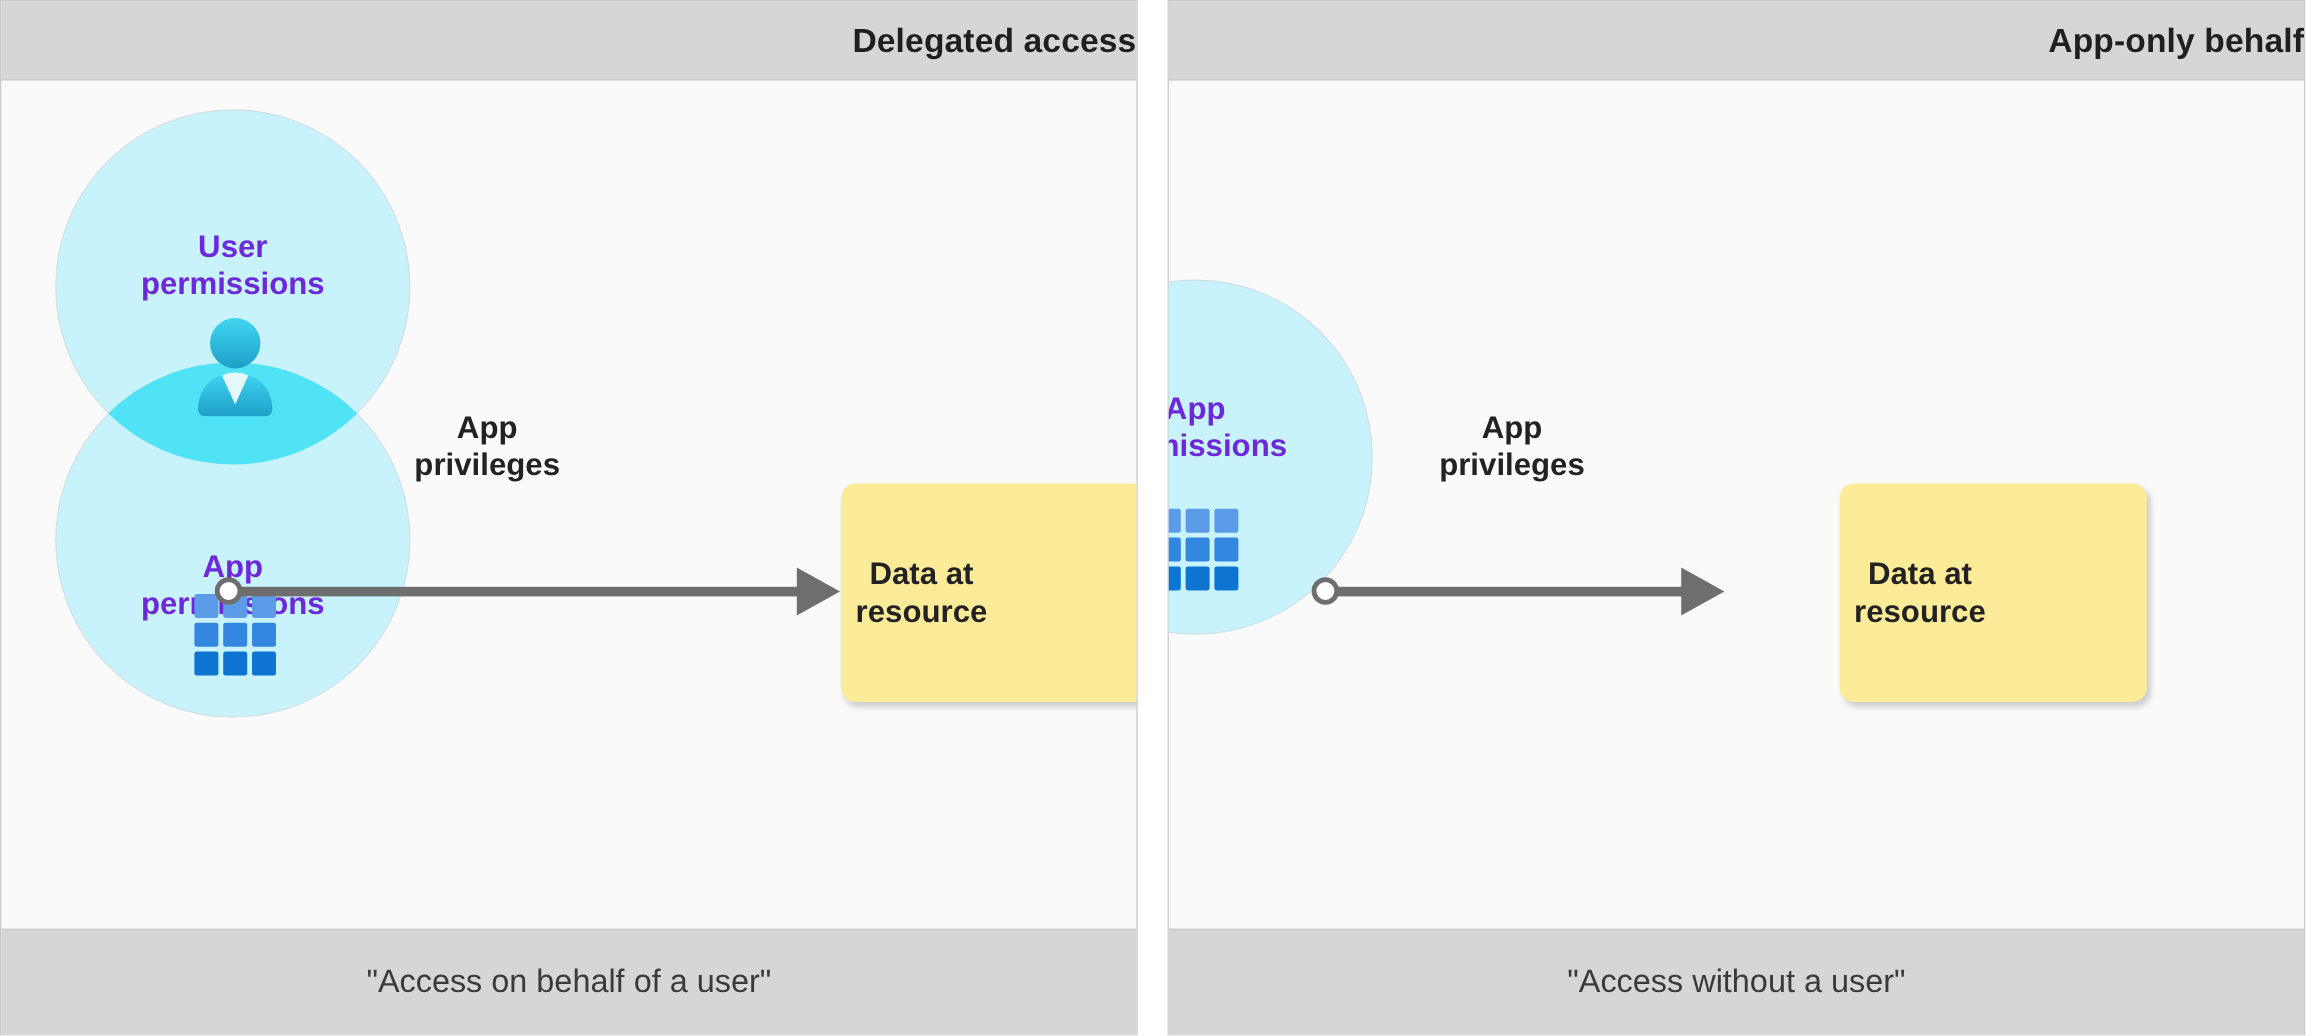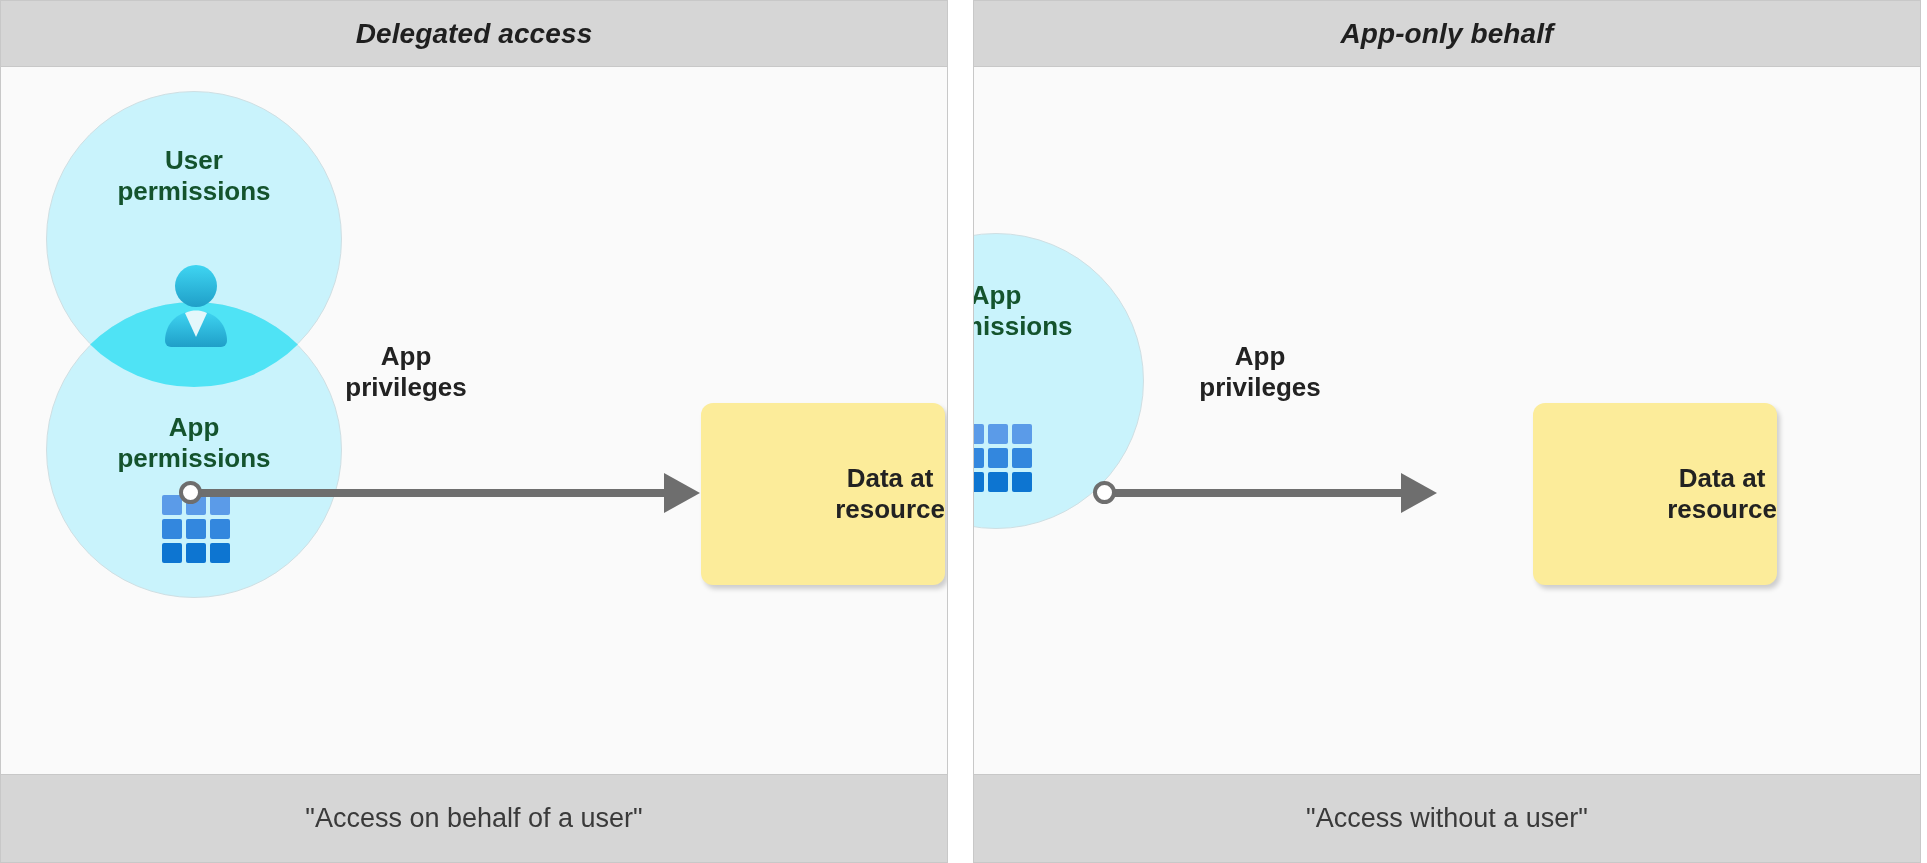--- a/index.html
+++ b/index.html
@@ -37,23 +37,22 @@
   .gutter      { width: 25px;  height: 863px; background: #ffffff; flex: 0 0 25px; }
   .panel-right { width: 948px; height: 863px; }
 
   .panel-header {
     height: 66px;
     flex: 0 0 66px;
     background: #d6d6d6;
     border-bottom: 1px solid #c8c8c8;
     display: flex;
     align-items: center;
-    justify-content: center;
-    box-sizing: border-box;
-    font-style: italic;
+    justify-content: flex-end;
+    box-sizing: border-box;
   }
   .panel-header-text {
     font-size: 28px;
     font-weight: bold;
     color: #1f1f1f;
     letter-spacing: .1px;
     white-space: nowrap;
   }
 
   .panel-body {
@@ -104,23 +103,24 @@
     clip-path: circle(148px at 148px -63px);
   }
 
   
   .circle-label {
     position: absolute;
     width: 296px;
     text-align: center;
     font-size: 26px;
     font-weight: bold;
-    color: #14532d;
+    color: #6d28d9;
     line-height: 1.18;
     white-space: pre-line;
+    margin-top: 45px;
   }
   .label-user      { left: 45px;  top: 78px;  }
   .label-app-left  { left: 45px;  top: 345px; }
   .label-app-right { left: 822px; top: 213px; }
 
   
   .icon-wrap { position: absolute; }
   .icon-person     { left: 160px; top: 198px; }
   .icon-grid-left  { left: 161px; top: 428px; }
   .icon-grid-right { left: 938px; top: 357px; }
@@ -190,22 +190,23 @@
   
   .resource-box {
     position: absolute;
     width: 244px;
     height: 182px;
     background: #fcec9a;
     border-radius: 12px;
     box-shadow: 3px 4px 5px rgba(0,0,0,0.18);
     display: flex;
     align-items: center;
-    justify-content: flex-end;
+    justify-content: flex-start;
     text-align: center;
+    padding-left: 12px;
   }
   .resource-left  { left: 700px;  top: 336px; }
   .resource-right { left: 1507px; top: 336px; }
   .resource-text {
     font-size: 26px;
     font-weight: bold;
     color: #222222;
     line-height: 1.2;
     white-space: pre-line;
   }

